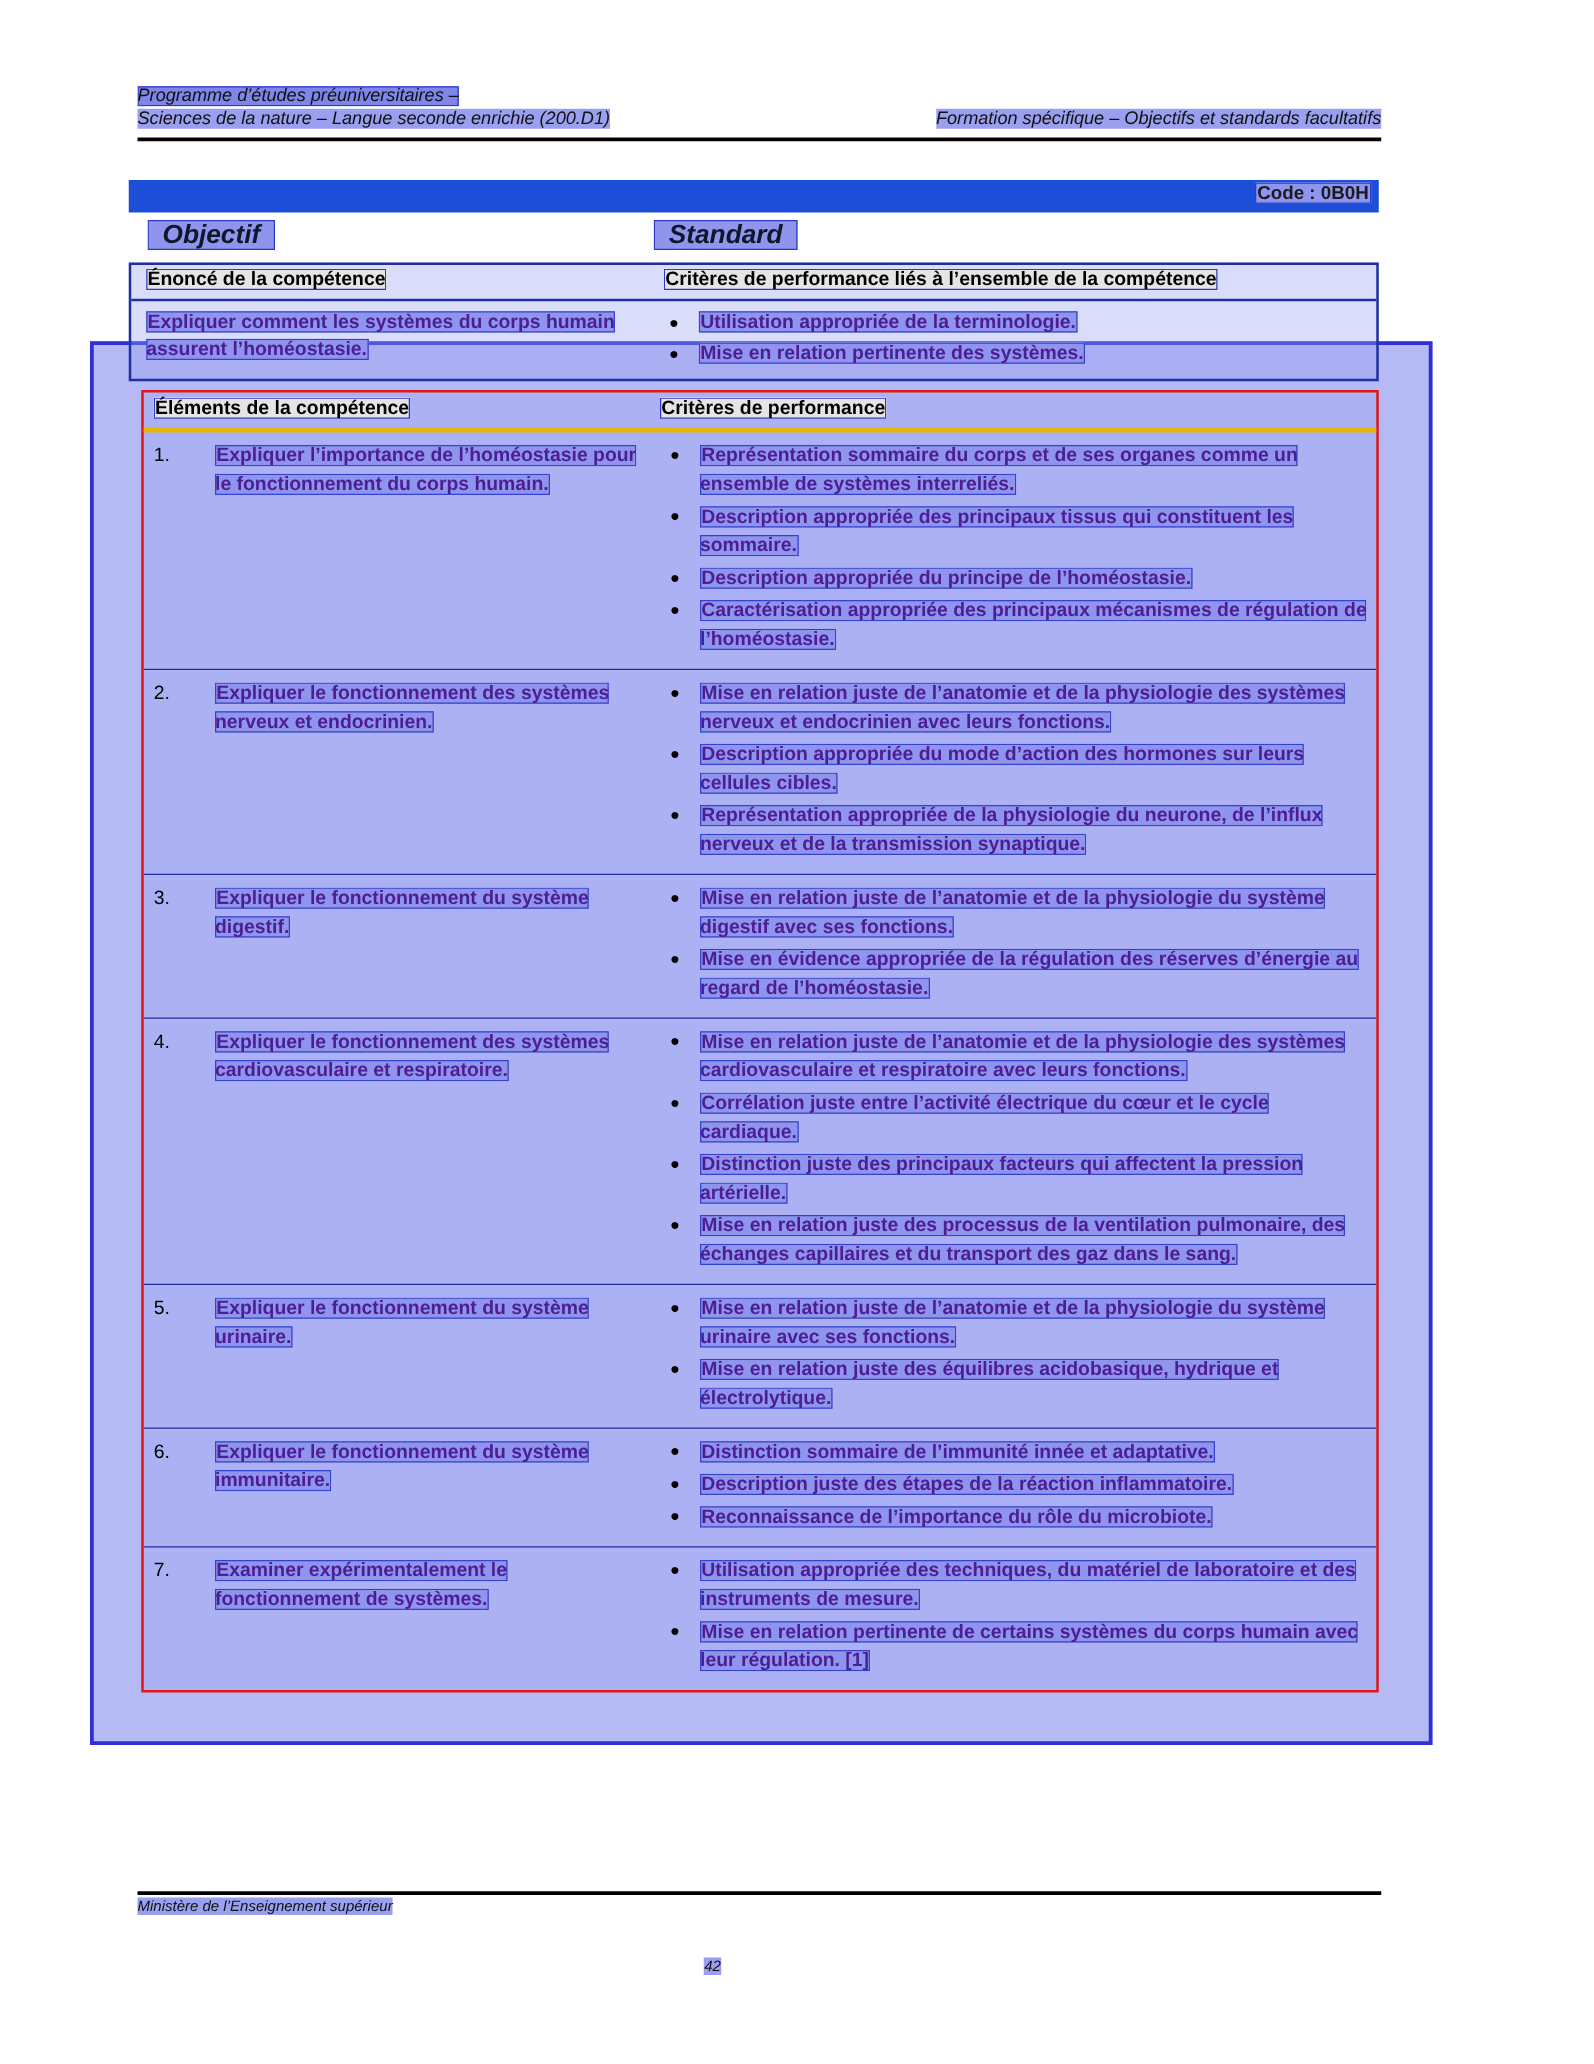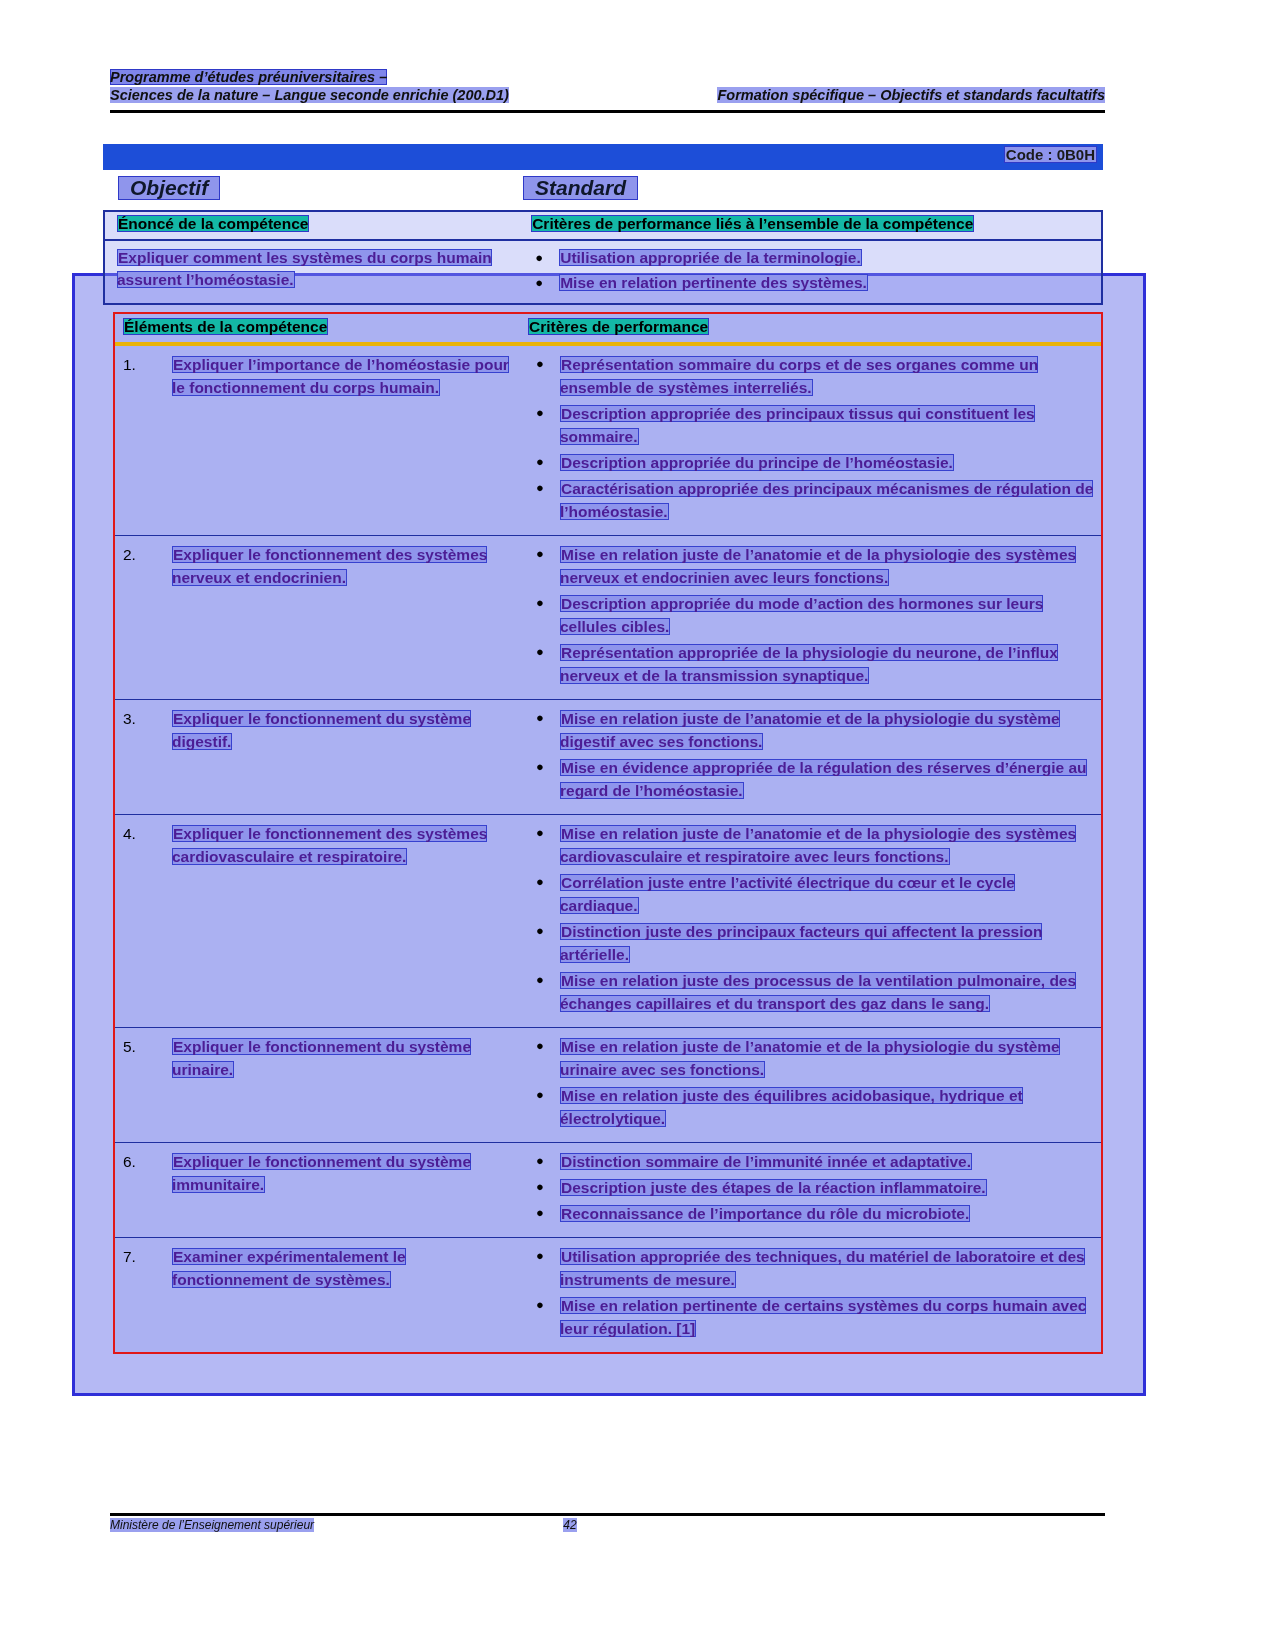--- a/index.html
+++ b/index.html
@@ -31,21 +31,20 @@
     top: 68px;
     width: 995px;
   }
   .header-row {
     display: flex;
     justify-content: space-between;
     align-items: center;
     font-style: italic;
     font-size: 14.5px;
     line-height: 18px;
-    font-weight: bold;
   }
   .header-left {
     text-align: left;
   }
   .header-right {
     text-align: right;
     white-space: nowrap;
   }
   .hl-sel {
     background: #7f86ea;
@@ -136,21 +135,21 @@
   }
   .comp-head .c1, .comp-head .c2 {
     font-size: 15.5px;
     font-weight: bold;
     padding: 3px 0 0 12px;
     box-sizing: border-box;
   }
   .comp-head .c1 { width: 415px; }
   .comp-head .c2 { width: 583px; }
   .hl-head {
-    background: #14b8a6;
+    background: #e5e5e5;
     box-shadow: 0 0 0 1px #2f39c8 inset;
     padding: 0 1px;
   }
   .comp-body {
     display: flex;
     min-height: 60px;
   }
   .comp-body .c1 {
     width: 415px;
     padding: 6px 8px 6px 12px;
@@ -254,20 +253,21 @@
     top: 1518px;
     width: 995px;
     display: flex;
     font-size: 12px;
     font-style: italic;
   }
   .footer-left { width: 400px; }
   .footer-page {
     width: 120px;
     text-align: center;
+    margin-top: 48px;
   }
 </style>
 </head>
 <body>
 
 <div class="page">
 
   <div class="header">
     <div class="header-row">
       <div class="header-left">

